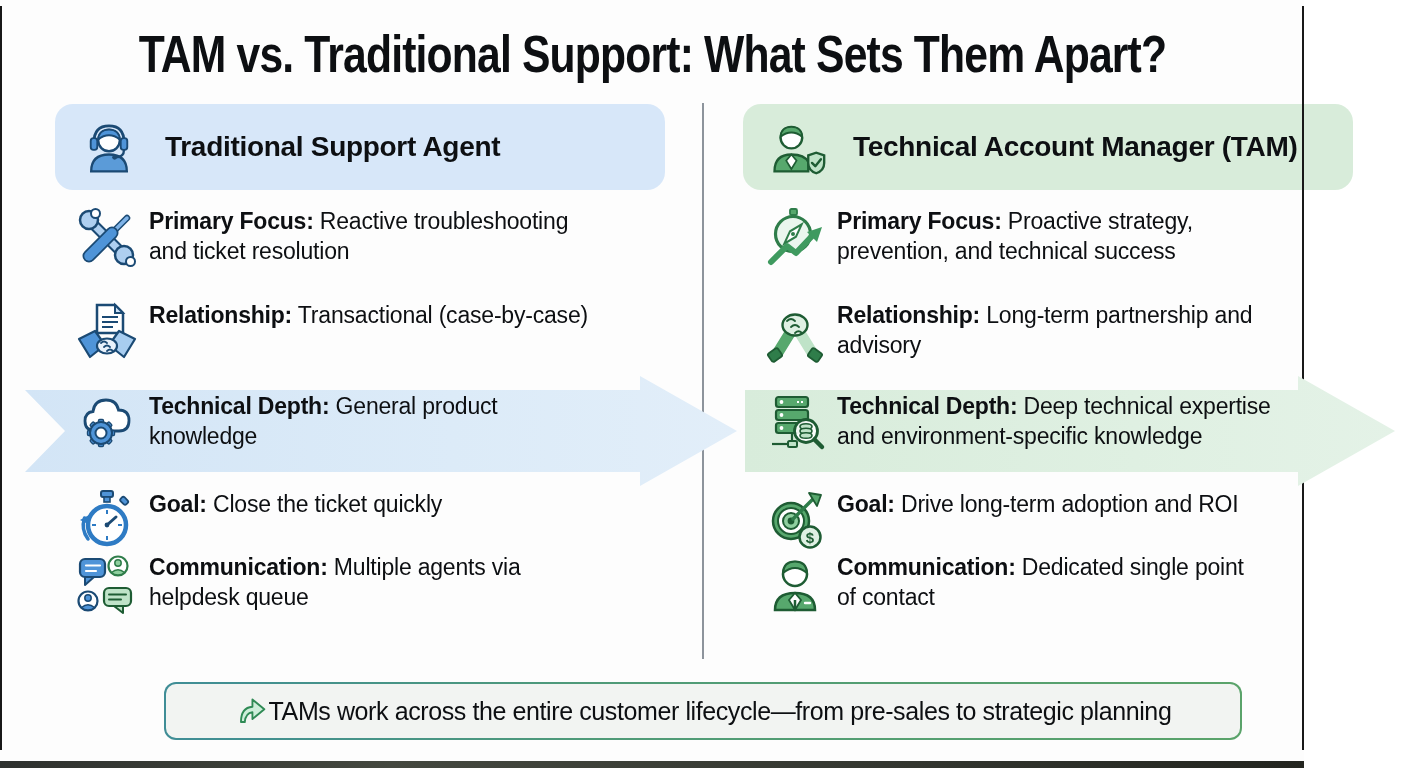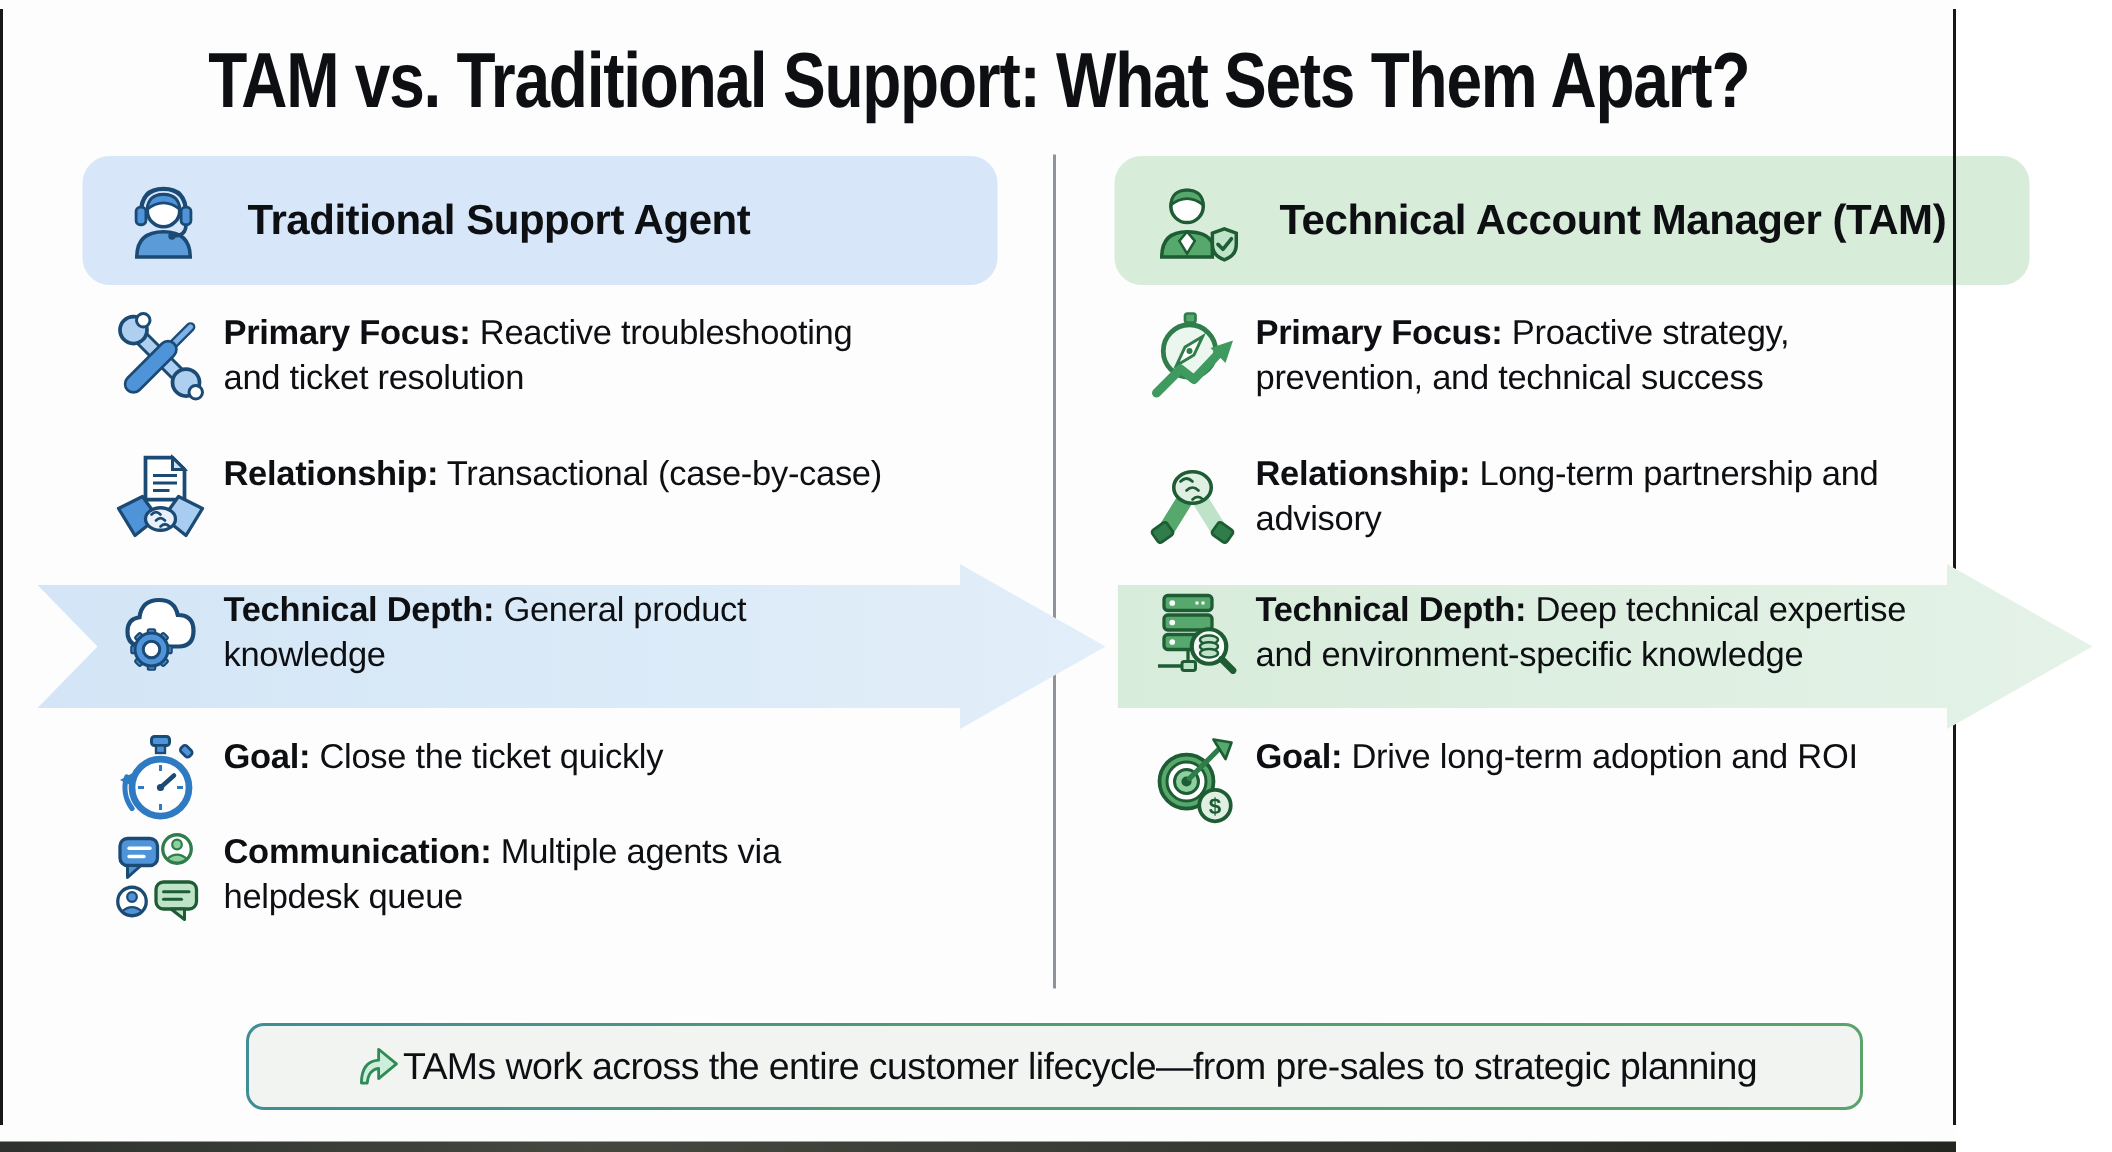--- a/index.html
+++ b/index.html
@@ -259,20 +259,34 @@
         <circle cx="28" cy="32" r="3.4" fill="#1e5c33"></circle>
         <line x1="30" y1="30" x2="50" y2="10" stroke="#2f7d4a" stroke-width="3.5" stroke-linecap="round"></line>
         <polygon points="46,4 58,6 54,17" fill="#57a86d" stroke="#1e5c33" stroke-width="1.8" stroke-linejoin="round"></polygon>
         <circle cx="47" cy="48" r="10.5" fill="#dff0e3" stroke="#1e5c33" stroke-width="2.5"></circle>
         <text x="47" y="53.5" font-size="15" font-weight="bold" fill="#1e5c33" text-anchor="middle" font-family="Liberation Sans, sans-serif">$</text>
       </svg>
     </span>
     <p><span class="lbl">Goal:</span> <span class="val">Drive long-term adoption and ROI</span></p>
   </div>
 
+  <div class="row col-r r5">
+    <span class="ic">
+      <svg viewBox="0 0 64 64" width="64" height="64">
+        <path d="M12 58 Q12 41 32 41 Q52 41 52 58 Z" fill="#57a86d" stroke="#1e5c33" stroke-width="2.5"></path>
+        <circle cx="32" cy="22" r="12" fill="#ffffff" stroke="#1e5c33" stroke-width="2.5"></circle>
+        <path d="M20 21 Q20.5 9.5 32 9.5 Q43.5 9.5 44 21 Q38 16 32 16 Q26 16 20 21 Z" fill="#57a86d" stroke="#1e5c33" stroke-width="2"></path>
+        <path d="M32 41 l-6 7 6 10 6-10 Z" fill="#ffffff" stroke="#1e5c33" stroke-width="1.8"></path>
+        <line x1="32" y1="48" x2="32" y2="57" stroke="#1e5c33" stroke-width="2.5"></line>
+        <line x1="42" y1="51" x2="47" y2="51" stroke="#ffffff" stroke-width="2.4" stroke-linecap="round"></line>
+      </svg>
+    </span>
+    <p><span class="lbl">Communication:</span> <span class="val">Dedicated single point
+of contact</span></p>
+  </div>
 
   <div class="note-outer">
     <div class="note-inner">
       <span class="note-ic">
         <svg viewBox="0 0 40 40" width="34" height="34">
           <path d="M7 33 Q7 16 20.5 15 V6.5 L34.5 18 L20.5 29.5 V21.5 Q12.5 22.5 11.5 33 Z" fill="#cdeeda" stroke="#2f8a55" stroke-width="2.2" stroke-linejoin="round"></path>
         </svg>
       </span>
       <span class="txt">TAMs work across the entire customer lifecycle—from pre-sales to strategic planning</span>
     </div>

